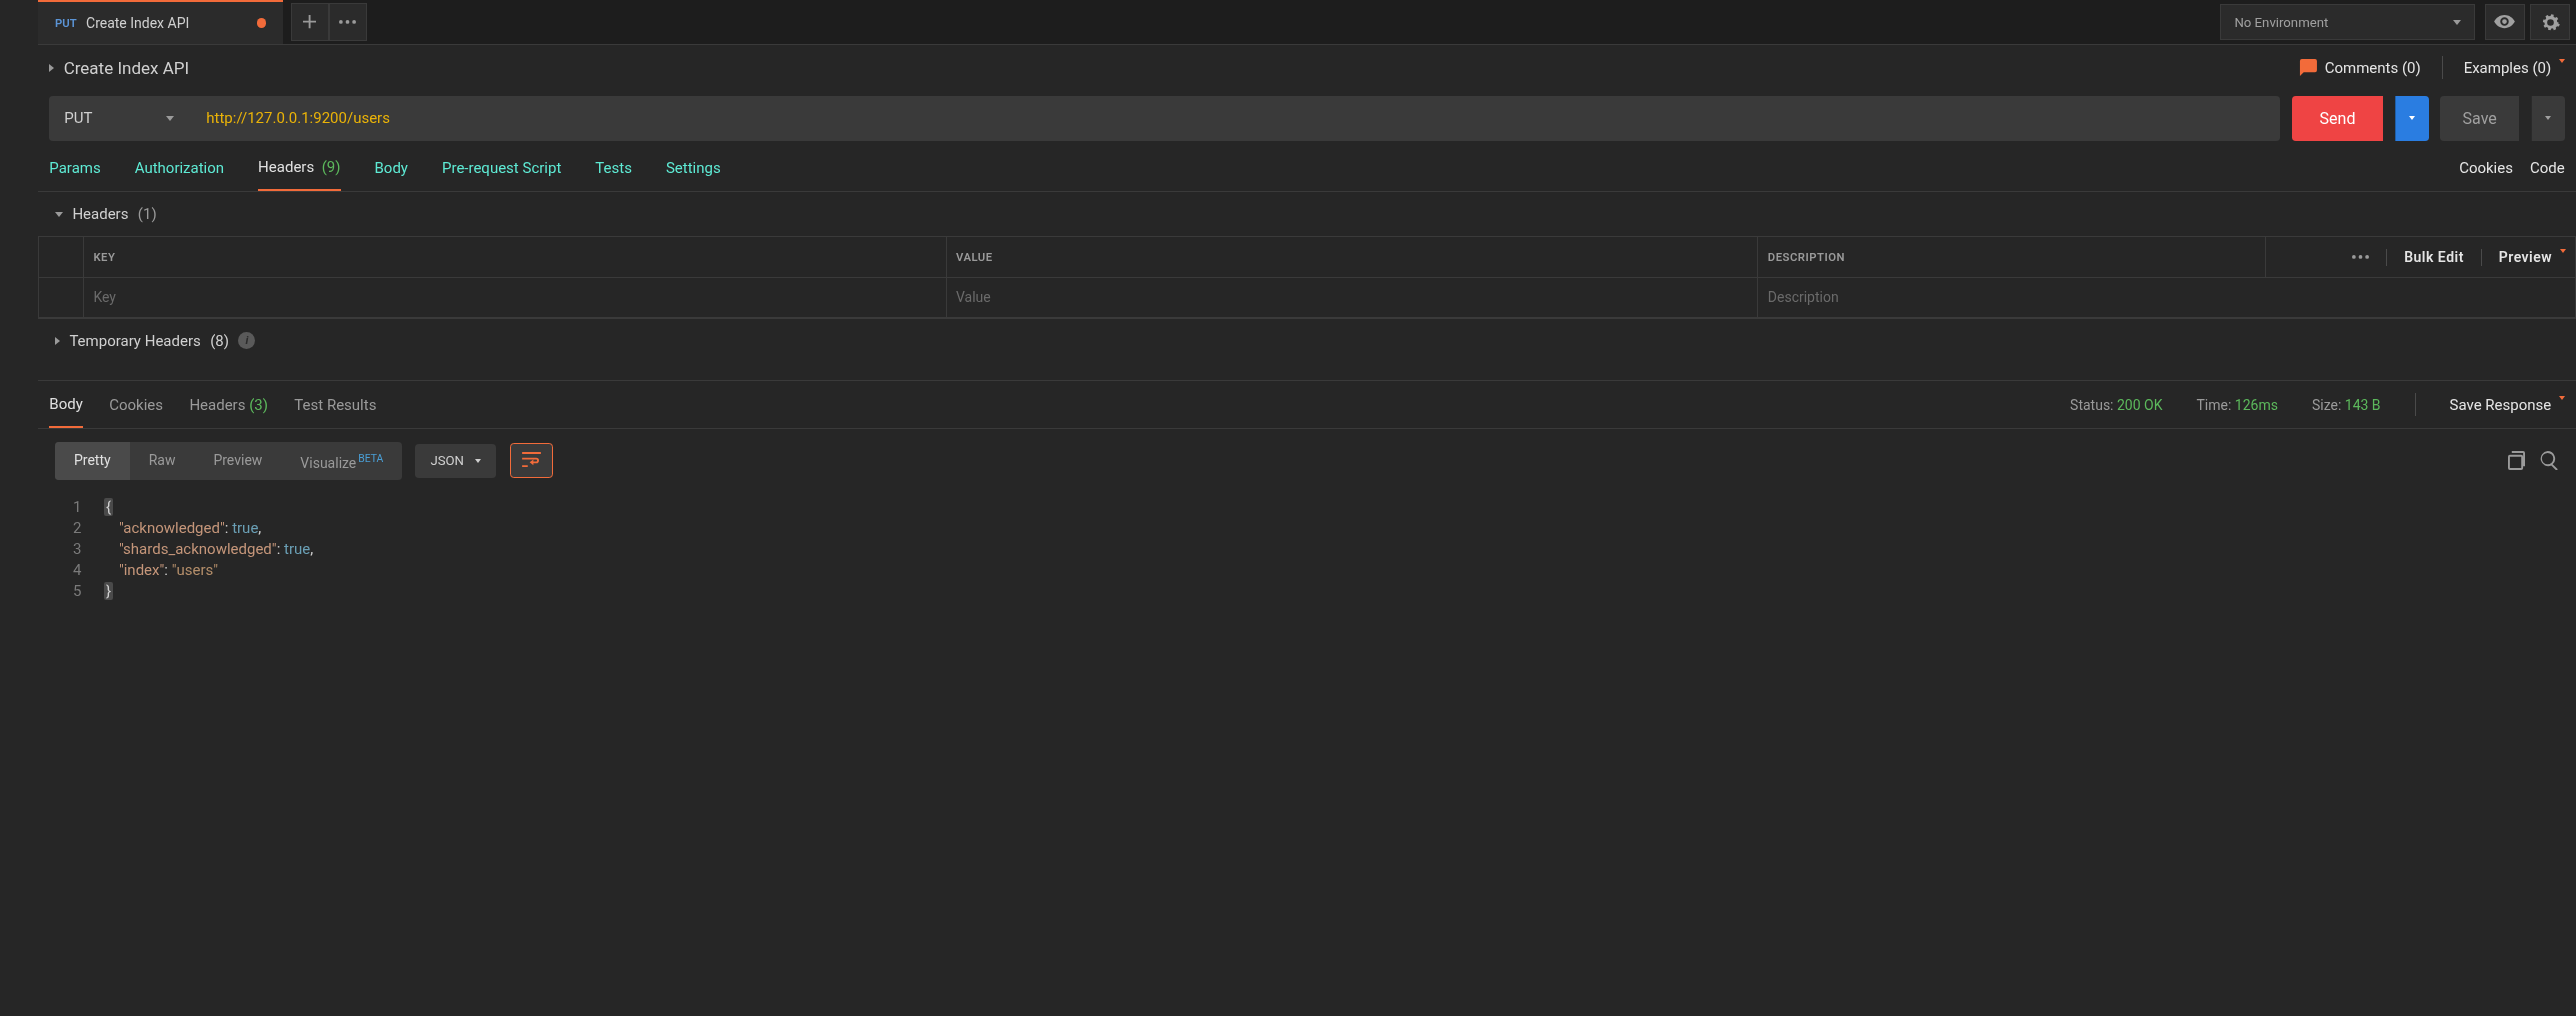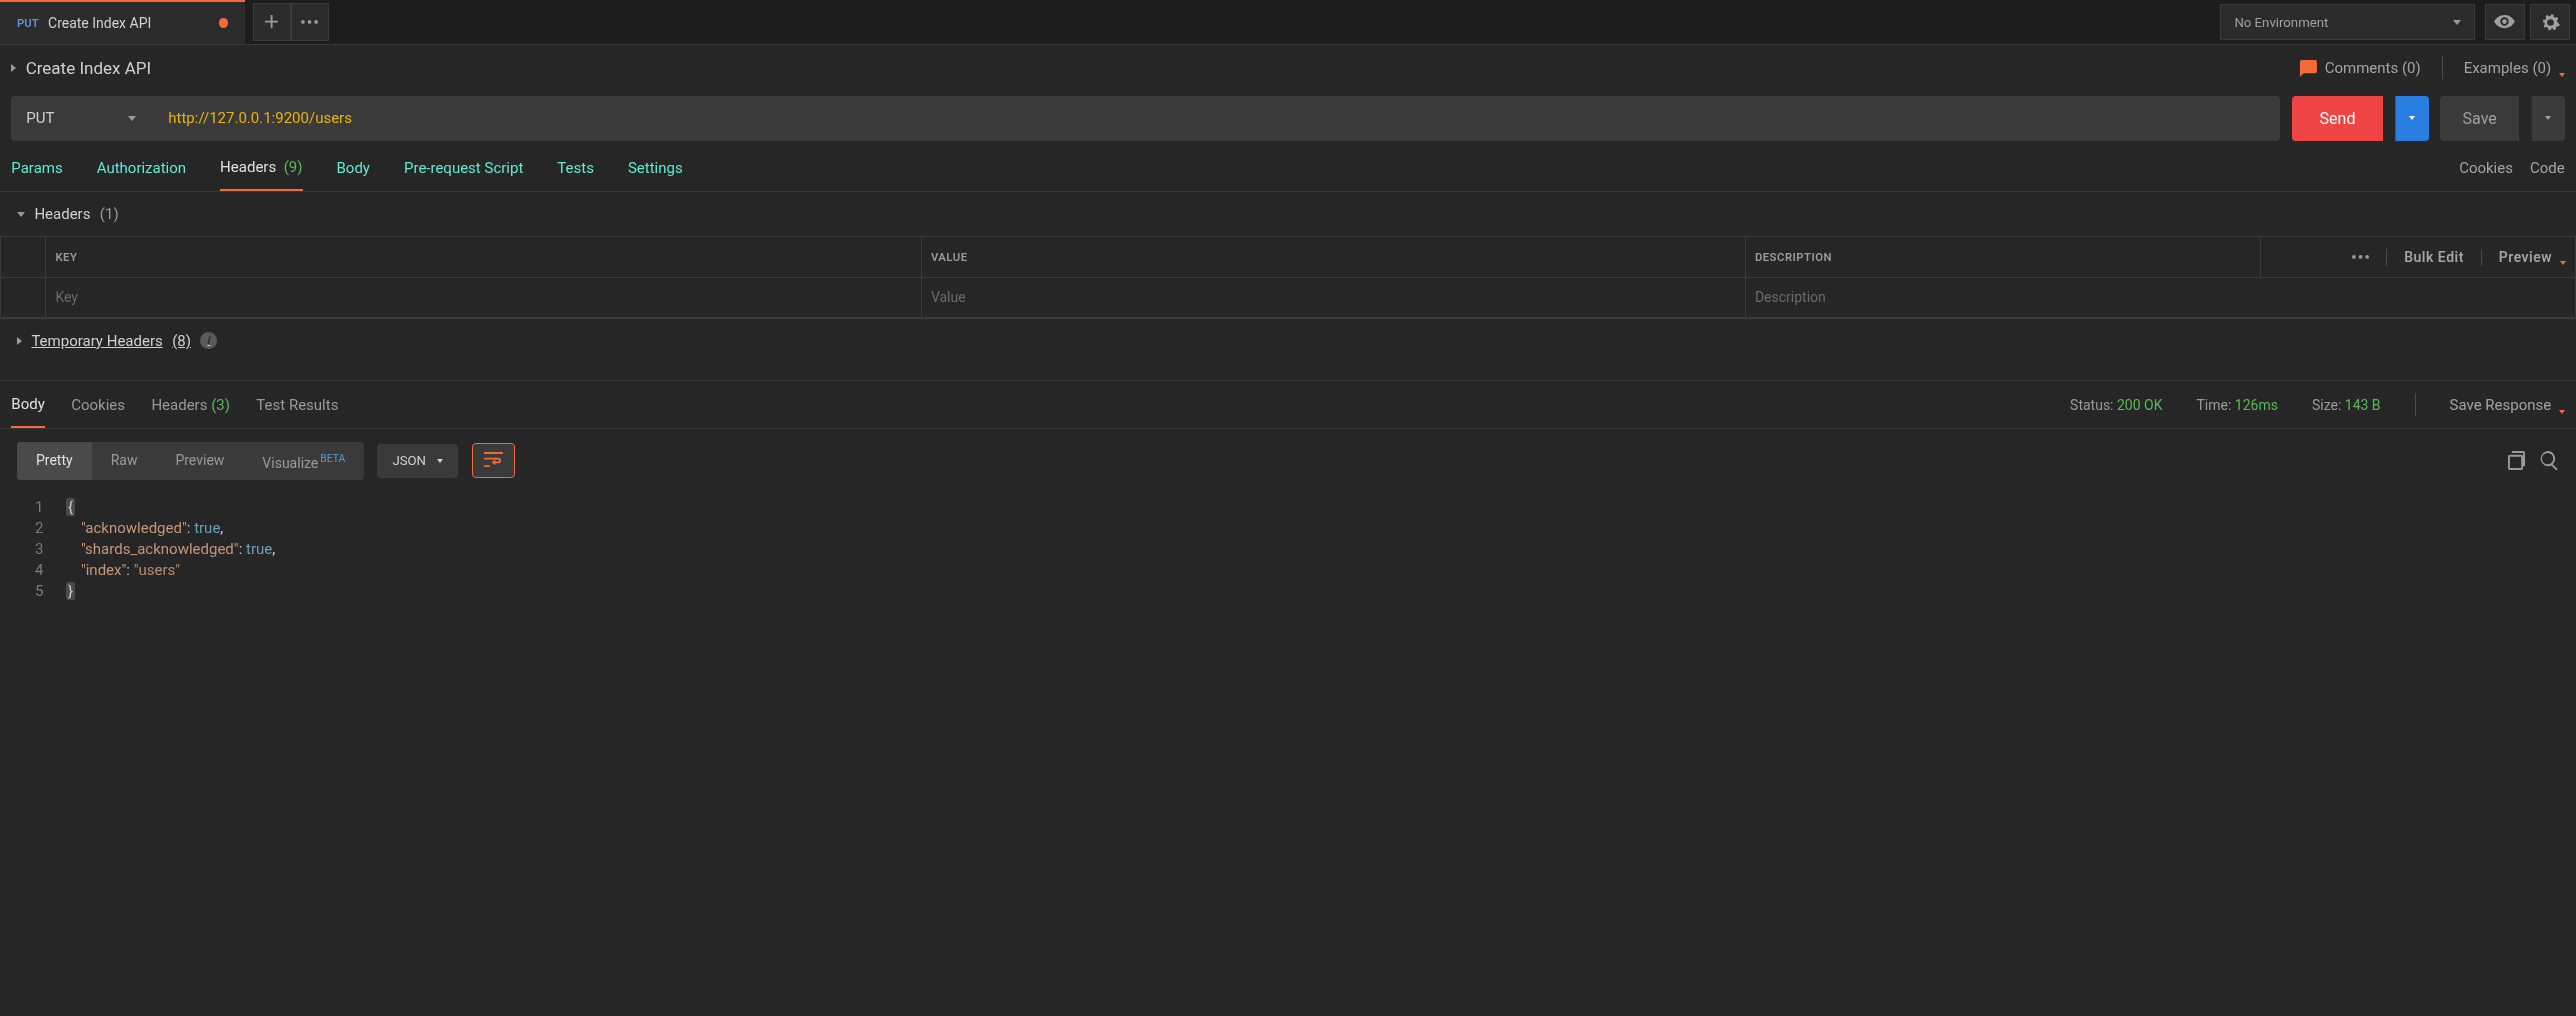--- a/index.html
+++ b/index.html
@@ -1,34 +1,34 @@
 <!DOCTYPE html>
 <html style="font-size:15px"><head>
 <meta charset="utf-8">
 <style>
 * { margin: 0; padding: 0; box-sizing: border-box; font-family: -apple-system, BlinkMacSystemFont, "Segoe UI", Roboto, sans-serif; }
 body { background: #262626; color: #a0a0a0; font-size: 13.2px; overflow: hidden; }
 
-.app { display: flex; flex-direction: column; height: 1016px; width: 2576px; transform-origin: top left; }
+.app { display: flex; flex-direction: column; height: 1016px; width: 2576px; transform-origin: top left; padding-left: 38px; }
 
 .tab-bar { display: flex; align-items: center; background: #1d1d1d; border-bottom: 0.9px solid #3a3a3a; height: 45px; }
 .tab { display: flex; align-items: center; padding: 0 17px; height: 100%; border-top: 2.8px solid #f26b3a; background: #2b2b2b; gap: 9.4px; min-width: 245px; position: relative; }
 .tab .method-badge { color: #5b94d6; font-size: 11.3px; font-weight: 600; }
 .tab .tab-title { color: #d0d0d0; font-size: 14px; }
 .tab .dirty-dot { width: 9.4px; height: 9.4px; border-radius: 50%; background: #f26b3a; margin-left: auto; }
 .tab-actions { display: flex; gap: 0; margin-left: 7.5px; }
 .tab-action-btn { width: 38px; height: 38px; display: flex; align-items: center; justify-content: center; background: #2b2b2b; border: 0.9px solid #3a3a3a; color: #9a9a9a; cursor: pointer; }
 .spacer { flex: 1; }
 .env-select { width: 255px; height: 36px; background: #2b2b2b; border: 0.9px solid #3a3a3a; display: flex; align-items: center; padding: 0 13.2px; justify-content: space-between; margin-right: 9.4px; }
 .top-icon-btn { width: 40px; height: 36px; display: flex; align-items: center; justify-content: center; background: #2b2b2b; border: 0.9px solid #3a3a3a; margin-right: 5.7px; cursor: pointer; }
 
 .title-row { display: flex; align-items: center; padding: 11.3px 11.3px 17px 11.3px; gap: 9.4px; }
 .title-row .title { color: #d0d0d0; font-size: 17px; }
 .title-right { margin-left: auto; display: flex; align-items: center; gap: 21px; }
-.link-orange { color: #a3a3a3; font-size: 15px; display: flex; align-items: flex-end; gap: 7.5px; cursor: pointer; }
+.link-orange { color: #e5e5e5; font-size: 15px; display: flex; align-items: flex-start; gap: 7.5px; cursor: pointer; }
 .divider-v { width: 0.9px; height: 22.6px; background: #4a4a4a; }
 
 .url-row { display: flex; align-items: stretch; padding: 0 11.3px; gap: 11.3px; height: 45px; }
 .method-select { width: 140px; background: #3a3a3a; display: flex; align-items: center; padding: 0 15px; border-radius: 3.8px 0 0 3.8px; justify-content: space-between; color: #d0d0d0; font-size: 15px; }
 .url-input { flex: 1; background: #3a3a3a; border: none; color: #eab308; padding: 0 17px; font-size: 15px; outline: none; border-radius: 0 3.8px 3.8px 0; margin-left: -11.3px; }
 .send-btn { background: #ef4444; color: #fff; border: none; padding: 0 28px; font-size: 16px; border-radius: 3.8px 0 0 3.8px; cursor: pointer; display: flex; align-items: center; }
 .send-caret { background: #2a7de1; width: 34px; display: flex; align-items: center; justify-content: center; border-radius: 0 3.8px 3.8px 0; border-left: 0.9px solid #1f5fa8; cursor: pointer; }
 .save-btn { background: #3a3a3a; color: #a0a0a0; border: none; padding: 0 22.6px; font-size: 16px; border-radius: 3.8px 0 0 3.8px; display: flex; align-items: center; }
 .save-caret { background: #3a3a3a; width: 34px; display: flex; align-items: center; justify-content: center; border-radius: 0 3.8px 3.8px 0; border-left: 0.9px solid #2a2a2a; }
 
@@ -42,21 +42,21 @@
 .section-header .count { color: #9a9a9a; }
 
 .headers-table { width: 100%; border-collapse: collapse; }
 .headers-table th { text-align: left; font-size: 11.3px; font-weight: 600; letter-spacing: 0.5px; color: #9a9a9a; padding: 11.3px 9.4px; border: 0.9px solid #3a3a3a; background: #262626; }
 .headers-table td { padding: 11.3px 9.4px; border: 0.9px solid #3a3a3a; color: #d0d0d0; font-size: 14px; }
 .headers-table td.placeholder { color: #6a6a6a; }
 .chk-cell { width: 45px; text-align: center; }
 .chk { width: 19px; height: 19px; background: #fff; border-radius: 2.8px; display: inline-flex; align-items: center; justify-content: center; }
 .th-actions { display: flex; align-items: center; gap: 17px; justify-content: flex-end; }
 
-.temp-headers-row { display: flex; align-items: center; padding: 13.2px 17px; gap: 9.4px; font-size: 15px; color: #d0d0d0; border-top: 0.9px solid #3a3a3a; text-decoration: underline; }
+.temp-headers-row { display: flex; align-items: center; padding: 13.2px 17px; gap: 9.4px; font-size: 15px; color: #d0d0d0; border-top: 0.9px solid #3a3a3a; }
 .info-icon { width: 17px; height: 17px; border-radius: 50%; background: #5a5a5a; display: inline-flex; align-items: center; justify-content: center; font-size: 11.3px; color: #2b2b2b; font-style: italic; font-weight: bold; }
 
 .resp-tabs { display: flex; align-items: center; padding: 0 11.3px; border-top: 0.9px solid #3a3a3a; border-bottom: 0.9px solid #3a3a3a; height: 49px; gap: 26.4px; margin-top: 17px; }
 .resp-tab { color: #9a9a9a; font-size: 15px; cursor: pointer; height: 100%; display: flex; align-items: center; }
 .resp-tab.active { color: #e0e0e0; border-bottom: 2.8px solid #f26b3a; }
 .resp-status { margin-left: auto; display: flex; align-items: center; gap: 34px; font-size: 14px; }
 .resp-status .label { color: #9a9a9a; }
 .resp-status .val { color: #5cb85c; }
 
 .view-controls { display: flex; align-items: center; padding: 13.2px 17px; gap: 13.2px; }

